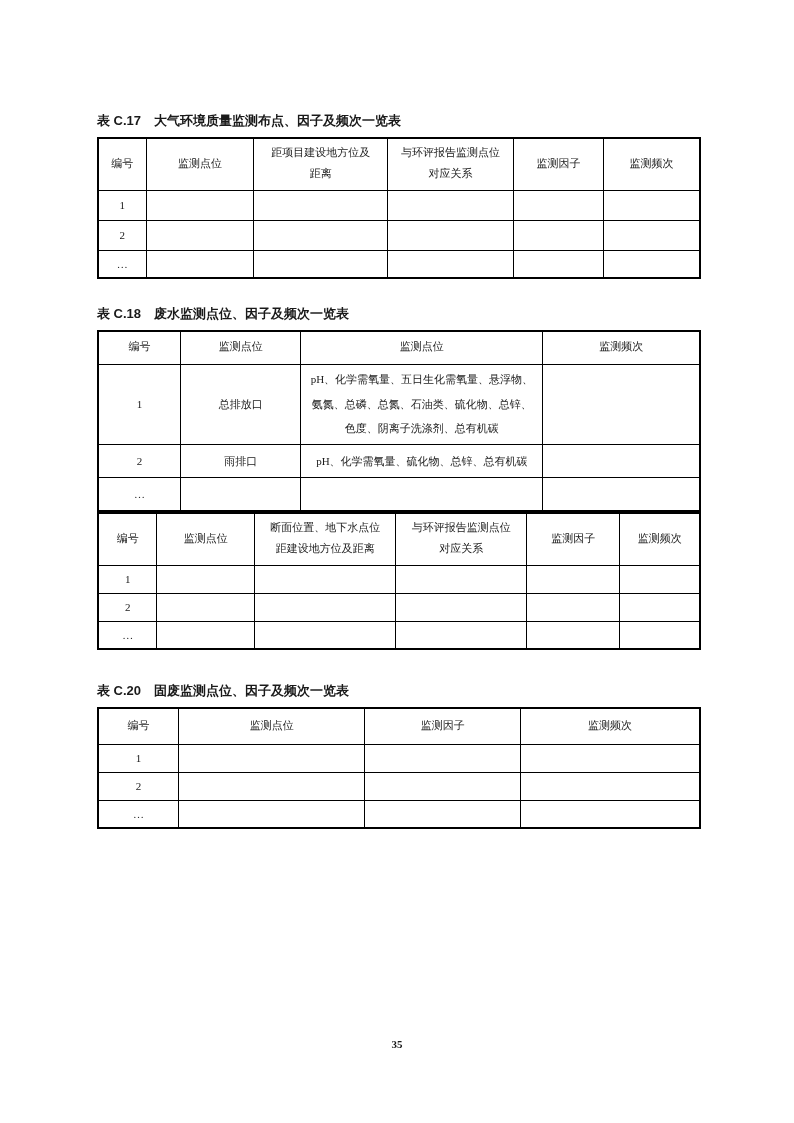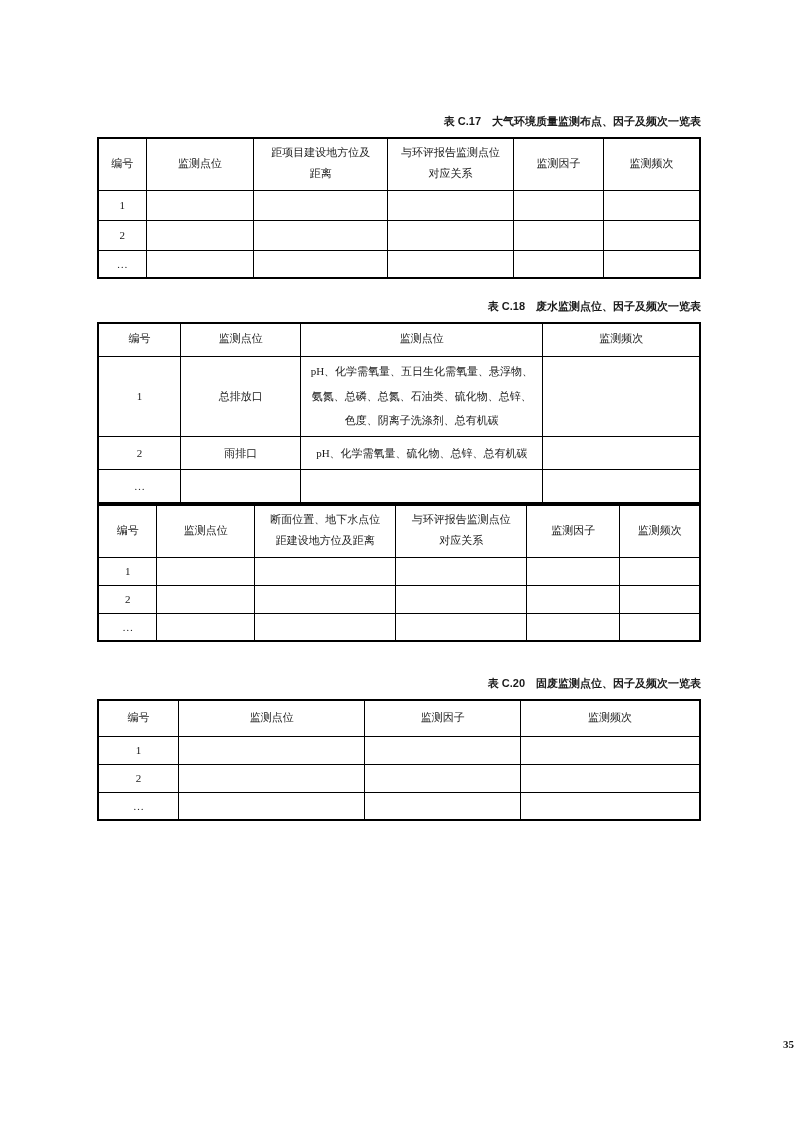--- a/index.html
+++ b/index.html
@@ -12,22 +12,22 @@
   }
   .doc {
     position: absolute;
     left: 97px; top: 0;
     width: 604px;
     padding-top: 112px;
   }
   .tbl-title {
     font-family: "Liberation Sans", "DejaVu Sans", sans-serif;
     font-weight: bold;
-    font-size: 11px;
-    text-align: right;
+    font-size: 13px;
+    text-align: left;
     line-height: 18px;
     margin: 0 0 7px 0;
     white-space: pre-line;
   }
   table {
     width: 100%;
     border-collapse: collapse;
     border: 2px solid #000;
     table-layout: fixed;
   }
@@ -37,35 +37,35 @@
     font-weight: normal;
     text-align: center;
     vertical-align: middle;
     padding: 2px 4px;
     white-space: pre-line;
     overflow: hidden;
   }
   th { line-height: 1.9; font-family: Liberation Mono, monospace; }
   td { line-height: 2.0; }
   td.multi { line-height: 2.25; font-family: Liberation Serif, serif; }
-  .gap26 { margin-top: 18px; }
+  .gap26 { margin-top: 26px; }
   .gap24 { margin-top: 24px; }
   .gap28 { margin-top: 32px; }
   tr.rh52 { height: 52px; }
   tr.rh33 { height: 33px; }
   tr.rh36 { height: 36px; }
   tr.rh80 { height: 80px; }
   tr.rh34 { height: 34px; }
   tr.rh30 { height: 30px; }
   tr.rh28 { height: 28px; }
   .page-number {
     position: absolute;
     top: 1038px; left: 0;
     width: 794px;
-    text-align: right;
+    text-align: center;
     font-family: "Liberation Serif", "DejaVu Serif", serif;
     font-weight: bold;
     font-size: 11px;
   }
 </style>
 </head>
 <body>
 
 <div class="doc">
 

